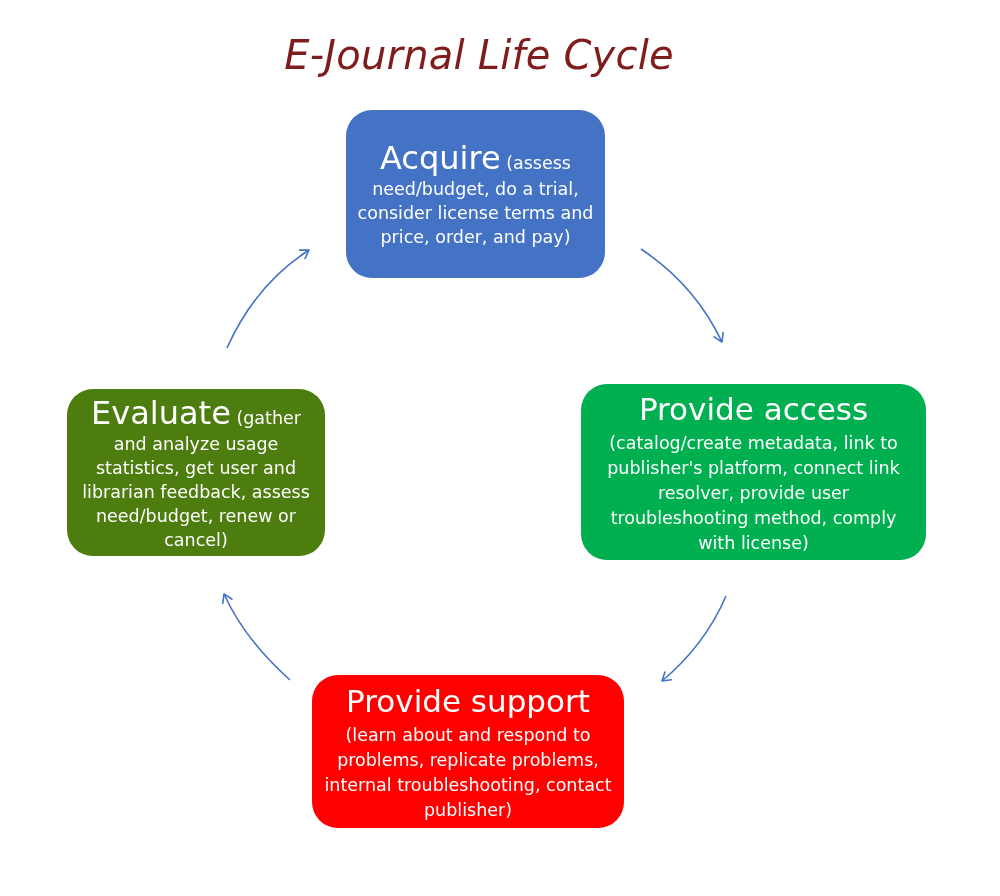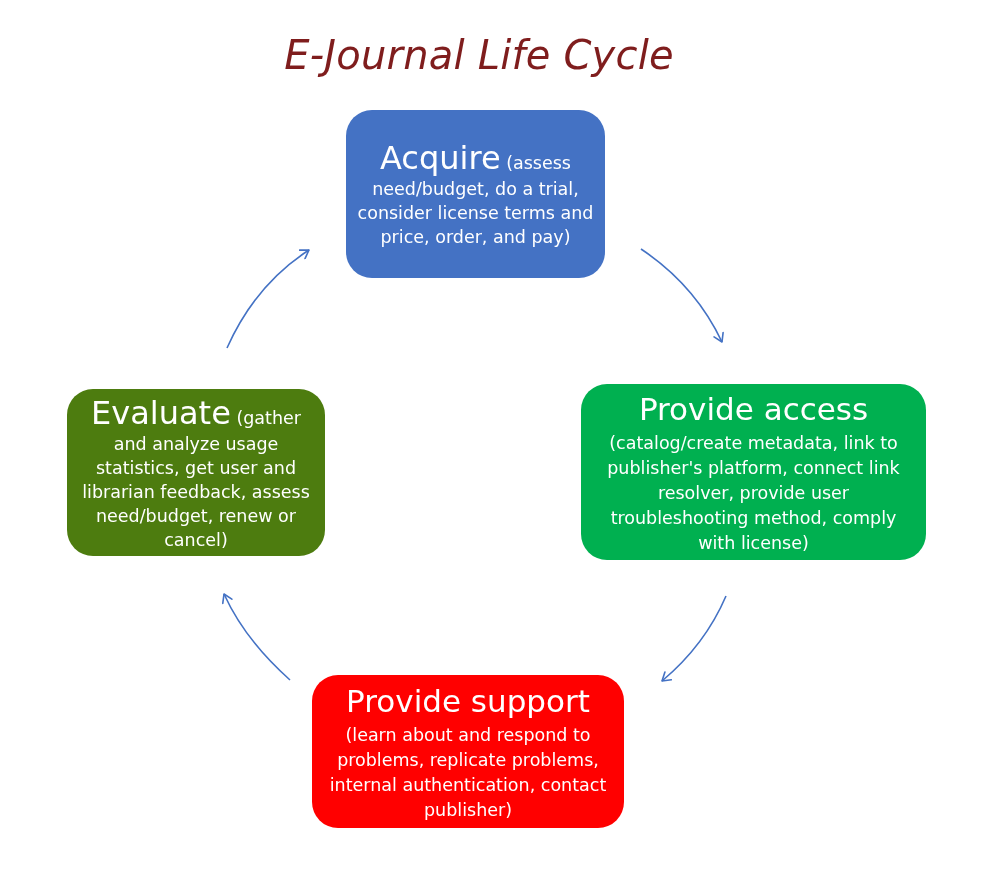--- a/index.html
+++ b/index.html
@@ -102,21 +102,21 @@
   </div>
 </div>
 
 <div class="box" id="access" style="background: rgb(0, 176, 80);">
   <span class="block-head">Provide access</span>
   <span>(catalog/create metadata, link to publisher's platform, connect link resolver, provide user troubleshooting method, comply with license)</span>
 </div>
 
 <div class="box" id="support" style="background: rgb(255, 0, 0);">
   <span class="block-head">Provide support</span>
-  <span>(learn about and respond to problems, replicate problems, internal authentication, contact publisher)</span>
+  <span>(learn about and respond to problems, replicate problems, internal troubleshooting, contact publisher)</span>
 </div>
 
 <div class="box" id="evaluate" style="background: #4d7c0f;">
   <div class="inline-wrap">
     <span class="head">Evaluate</span>
     <span>(gather and analyze usage statistics, get user and librarian feedback, assess need/budget, renew or cancel)</span>
   </div>
 </div>
 
 </body></html>

